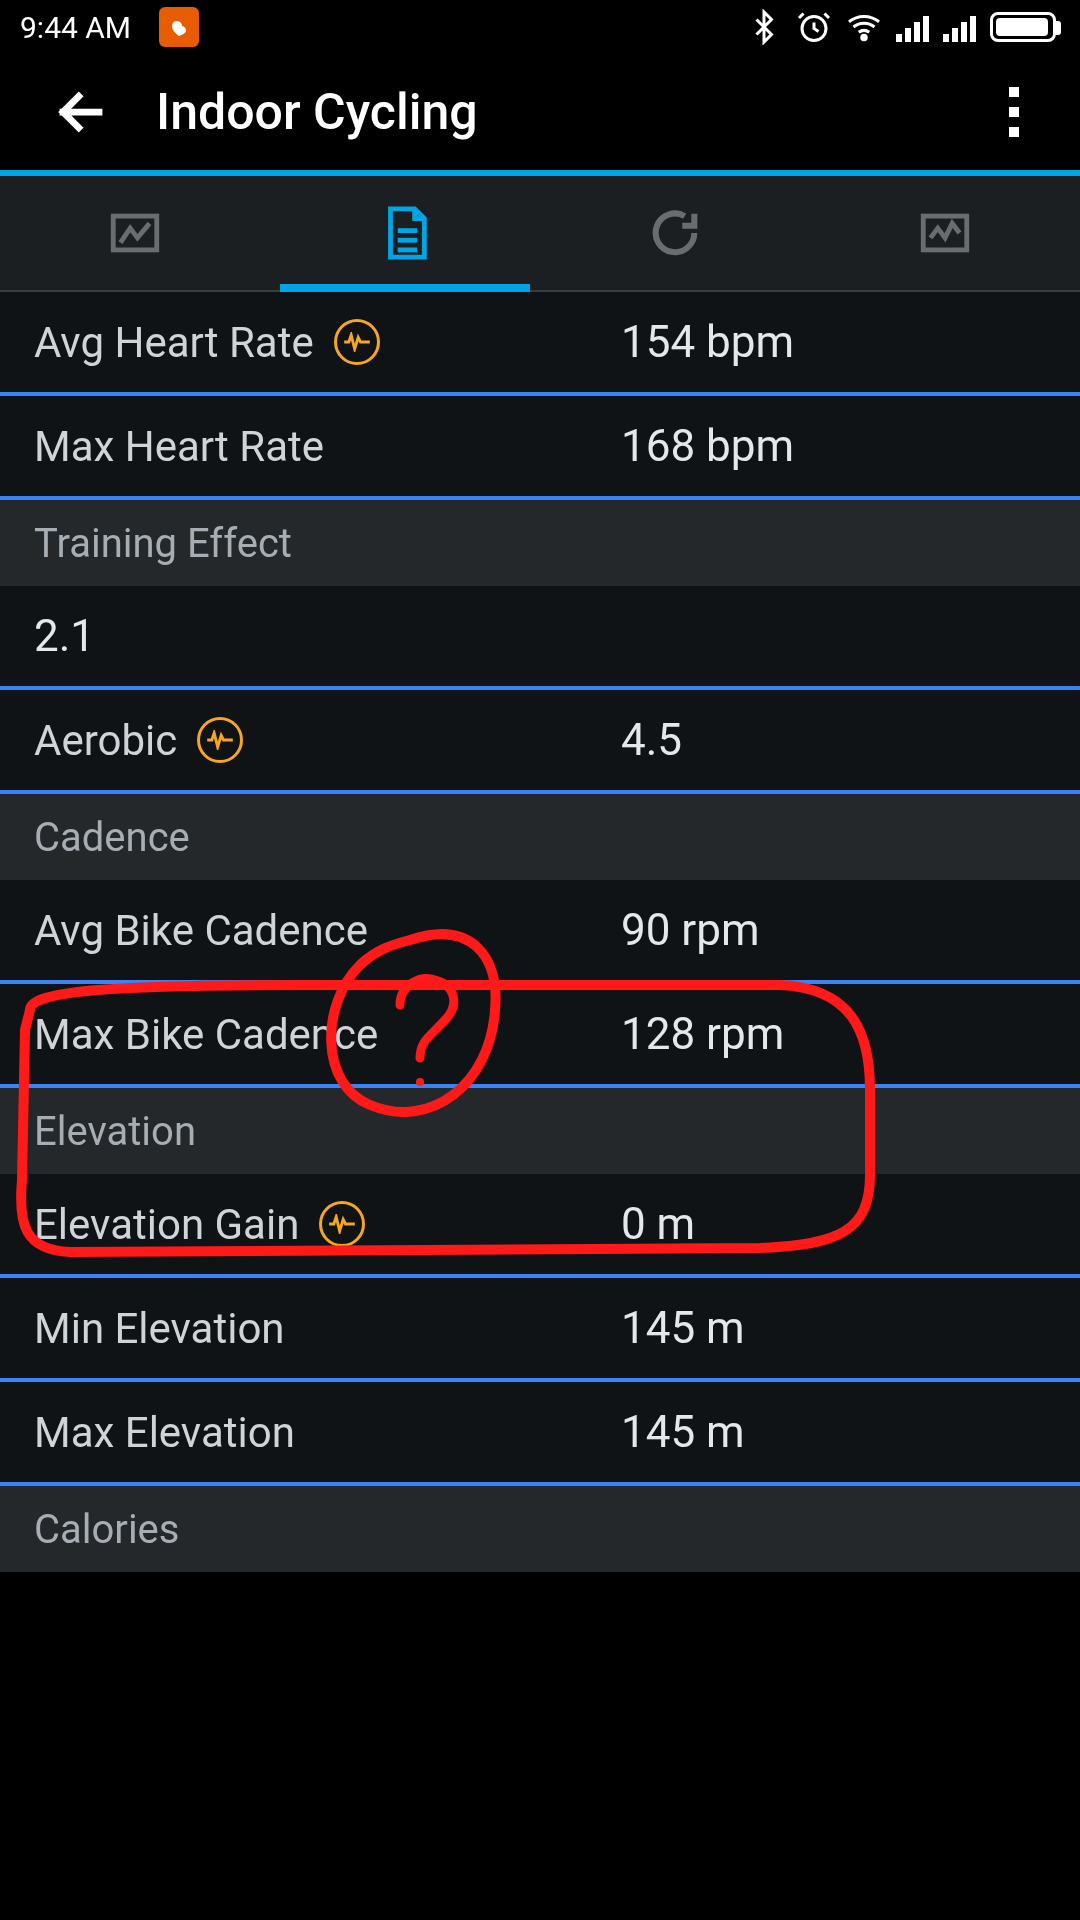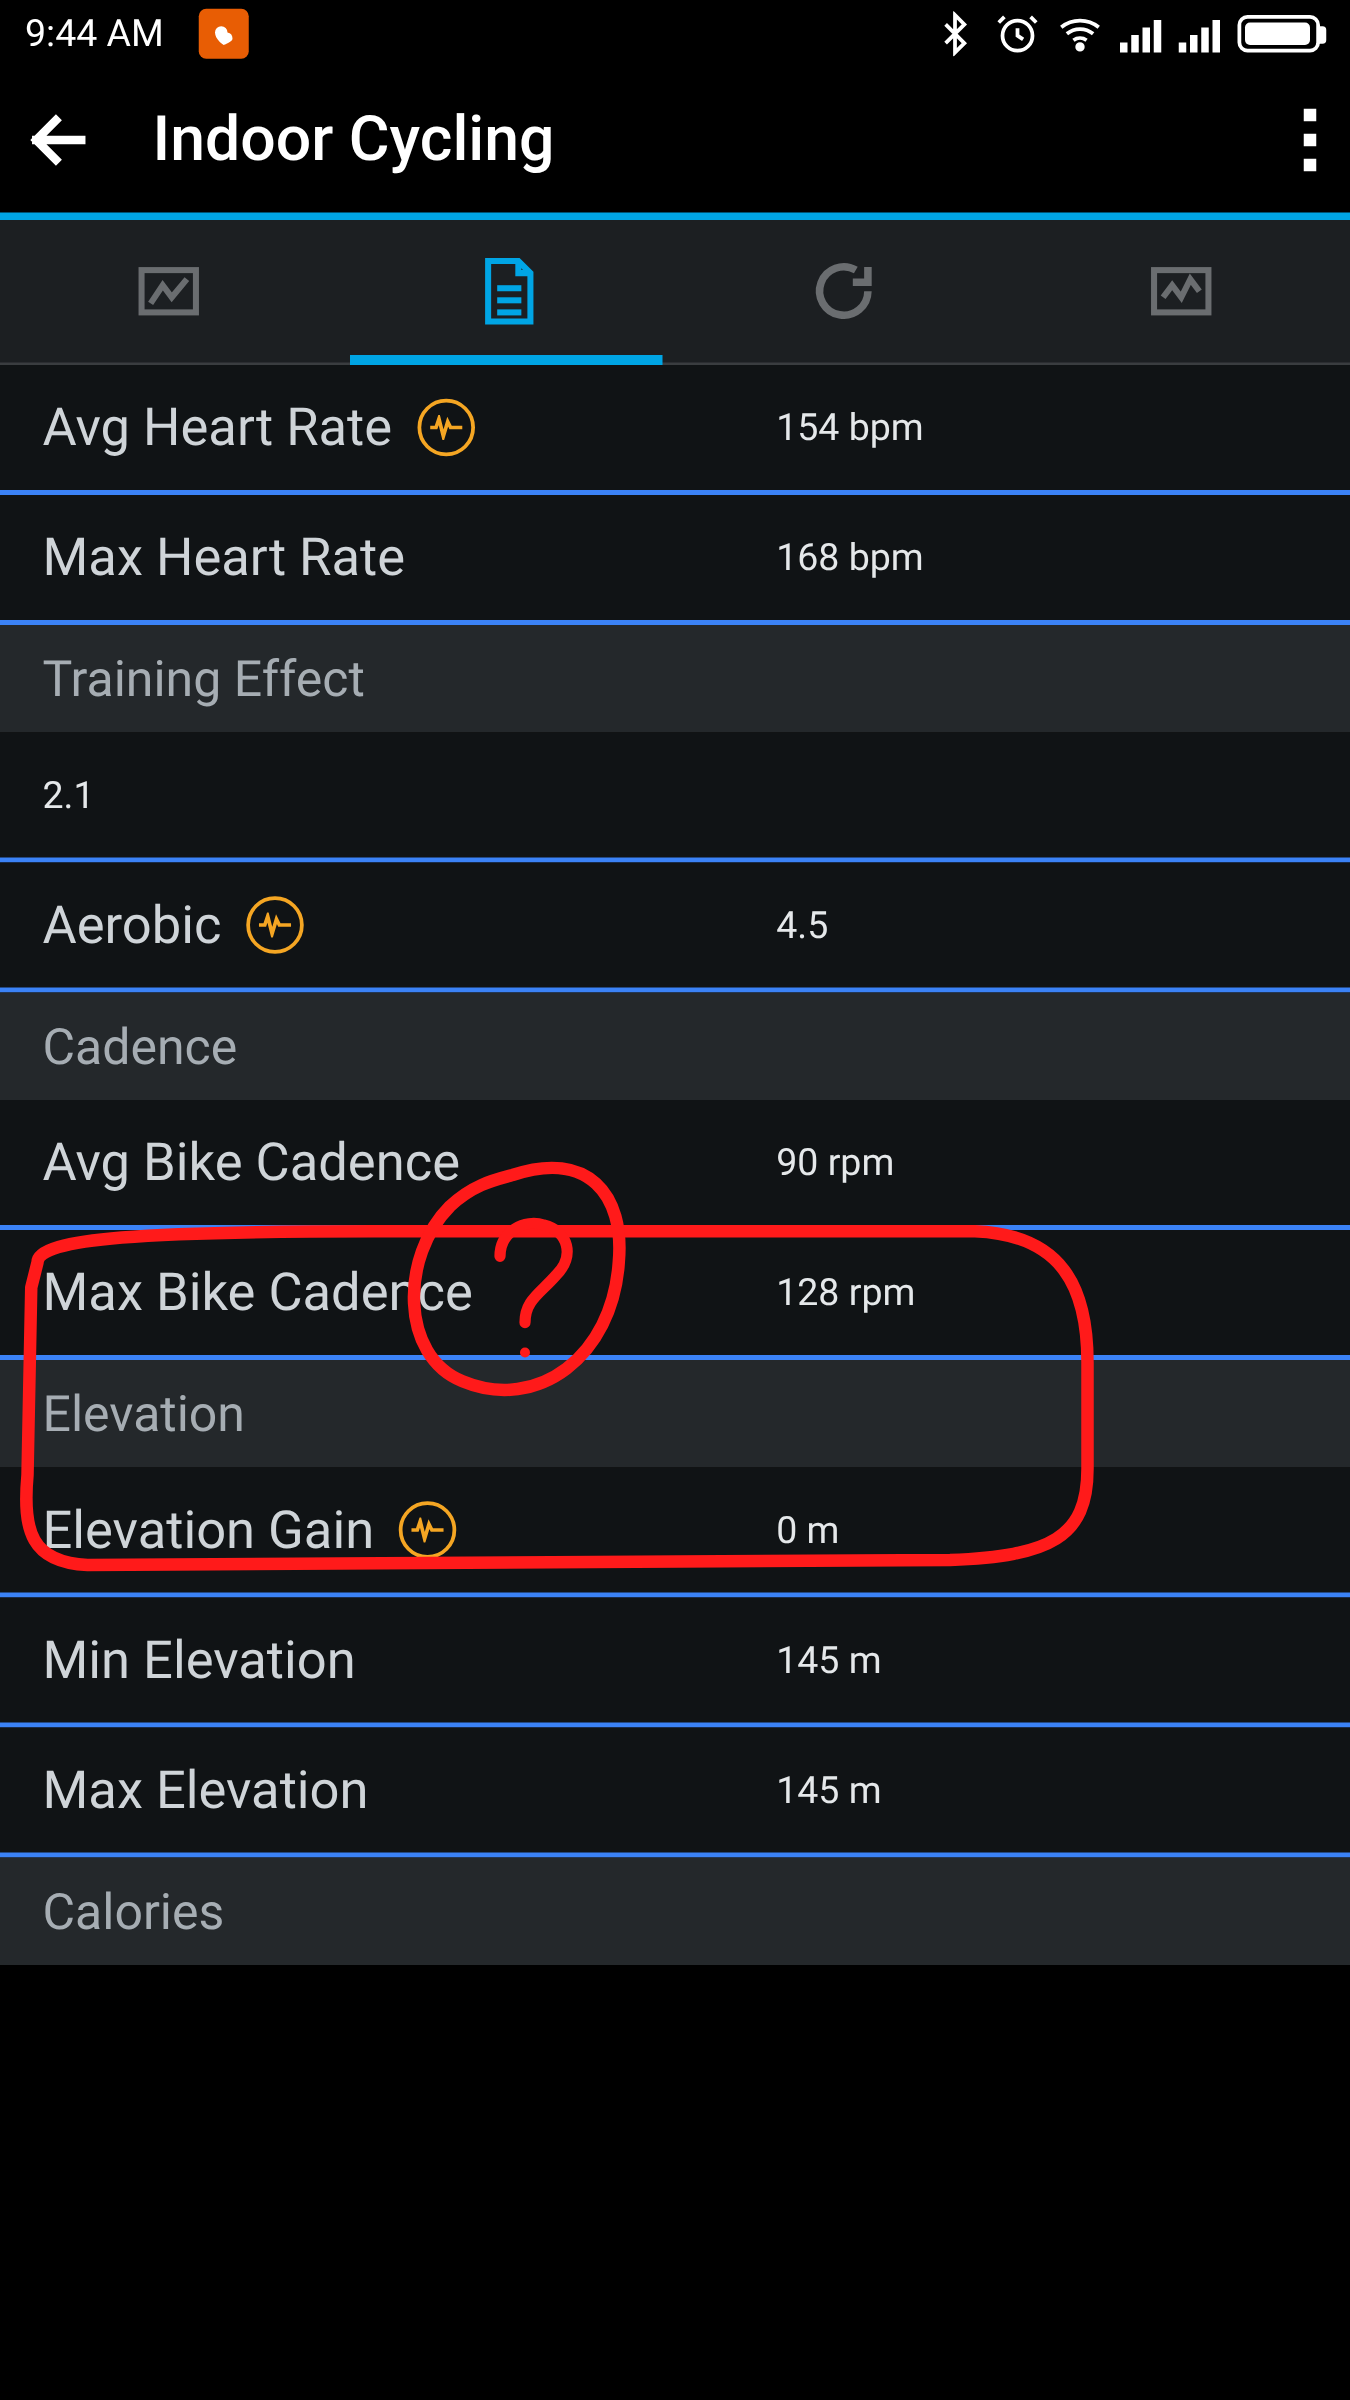--- a/index.html
+++ b/index.html
@@ -30,21 +30,21 @@
   .app-badge svg { width: 24px; height: 24px; }
   .battery { width: 66px; height: 30px; border: 3px solid #fff; border-radius: 8px; position: relative; }
   .battery::after { content:""; position:absolute; right:-8px; top:6px; width:6px; height:14px; background:#fff; border-radius:0 3px 3px 0;}
   .battery-fill { position:absolute; left:3px; top:3px; bottom:3px; width: 86%; background:#fff; border-radius:4px;}
 
   
   .app-bar {
     height: 122px;
     display: flex;
     align-items: center;
-    padding: 0 12px;
+    padding: 0 46px;
     border-bottom: 6px solid #00a5e5;
   }
   .back-btn { width: 70px; height: 70px; color:#fff; display:flex;align-items:center;justify-content:center;}
   .app-title { font-size: 50px; font-weight: 500; color: #fff; margin-left: 40px; flex: 1; }
   .menu-btn { width: 40px; height: 60px; display:flex;flex-direction:column;align-items:center;justify-content:center;gap:10px;}
   .menu-btn span { width:10px;height:10px;background:#fff; }
 
   
   .tabs {
     height: 116px;
@@ -74,21 +74,21 @@
     background: #101315;
     padding: 0 34px;
     height: 104px;
     display: flex;
     align-items: center;
     font-size: 42px;
     color: #cfd4d8;
     border-bottom: 4px solid #3b82f6;
   }
   .row .label { display:flex; align-items:center; gap:20px; flex: 0 0 58%; }
-  .row .value { color: #e5e8ea; font-size: 30px; }
+  .row .value { color: #e5e8ea; font-size: 44px; }
   .hr-icon-circle {
     width: 46px; height: 46px; border: 3px solid #f5a623; border-radius: 50%;
     display:flex;align-items:center;justify-content:center;
   }
   .hr-icon-circle svg { width: 28px; height: 20px; }
 
   
   .annotation { position:absolute; top:0; left:0; width:1080px; height:1920px; pointer-events:none; z-index:50;}
 
   

